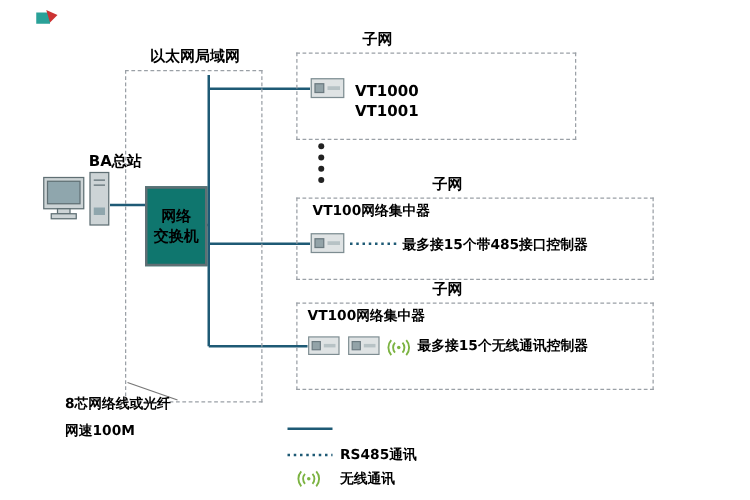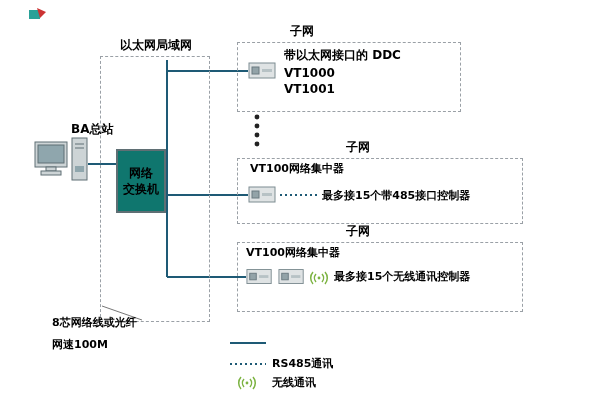--- a/index.html
+++ b/index.html
@@ -86,21 +86,20 @@
 
   <div class="abs lbl" style="left:290px;top:24px;">子网</div>
   <div class="dash-box" style="left:237px;top:42px;width:222px;height:68px;"></div>
   <div class="abs" style="left:248px;top:60px;">
     <svg width="30" height="22" viewBox="0 0 30 22">
       <rect x="1" y="3" width="26" height="15" fill="#dfe3e4" stroke="#7d8c91"></rect>
       <rect x="4" y="7" width="7" height="7" fill="#93a3a8" stroke="#6b7a80"></rect>
       <rect x="14" y="9" width="10" height="3" fill="#b7c2c5"></rect>
     </svg>
   </div>
-  <div class="abs lbl" style="left:284px;top:48px;">带以太网接口的 DDC</div>
   <div class="abs lbl" style="left:284px;top:66px;">VT1000</div>
   <div class="abs lbl" style="left:284px;top:82px;">VT1001</div>
 
   <div class="abs lbl" style="left:346px;top:140px;">子网</div>
   <div class="dash-box" style="left:237px;top:158px;width:284px;height:64px;"></div>
   <div class="abs lbl-sm" style="left:250px;top:162px;">VT100网络集中器</div>
   <div class="abs" style="left:248px;top:184px;">
     <svg width="30" height="22" viewBox="0 0 30 22">
       <rect x="1" y="3" width="26" height="15" fill="#dfe3e4" stroke="#7d8c91"></rect>
       <rect x="4" y="7" width="7" height="7" fill="#93a3a8" stroke="#6b7a80"></rect>

